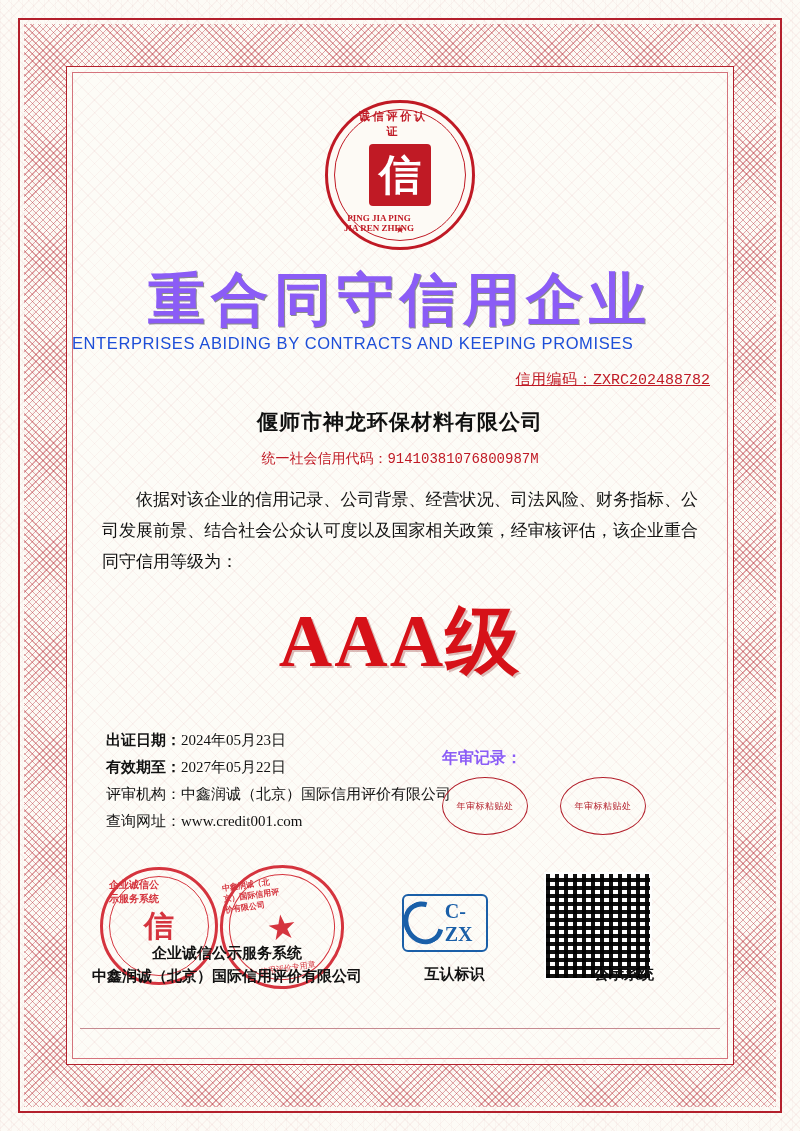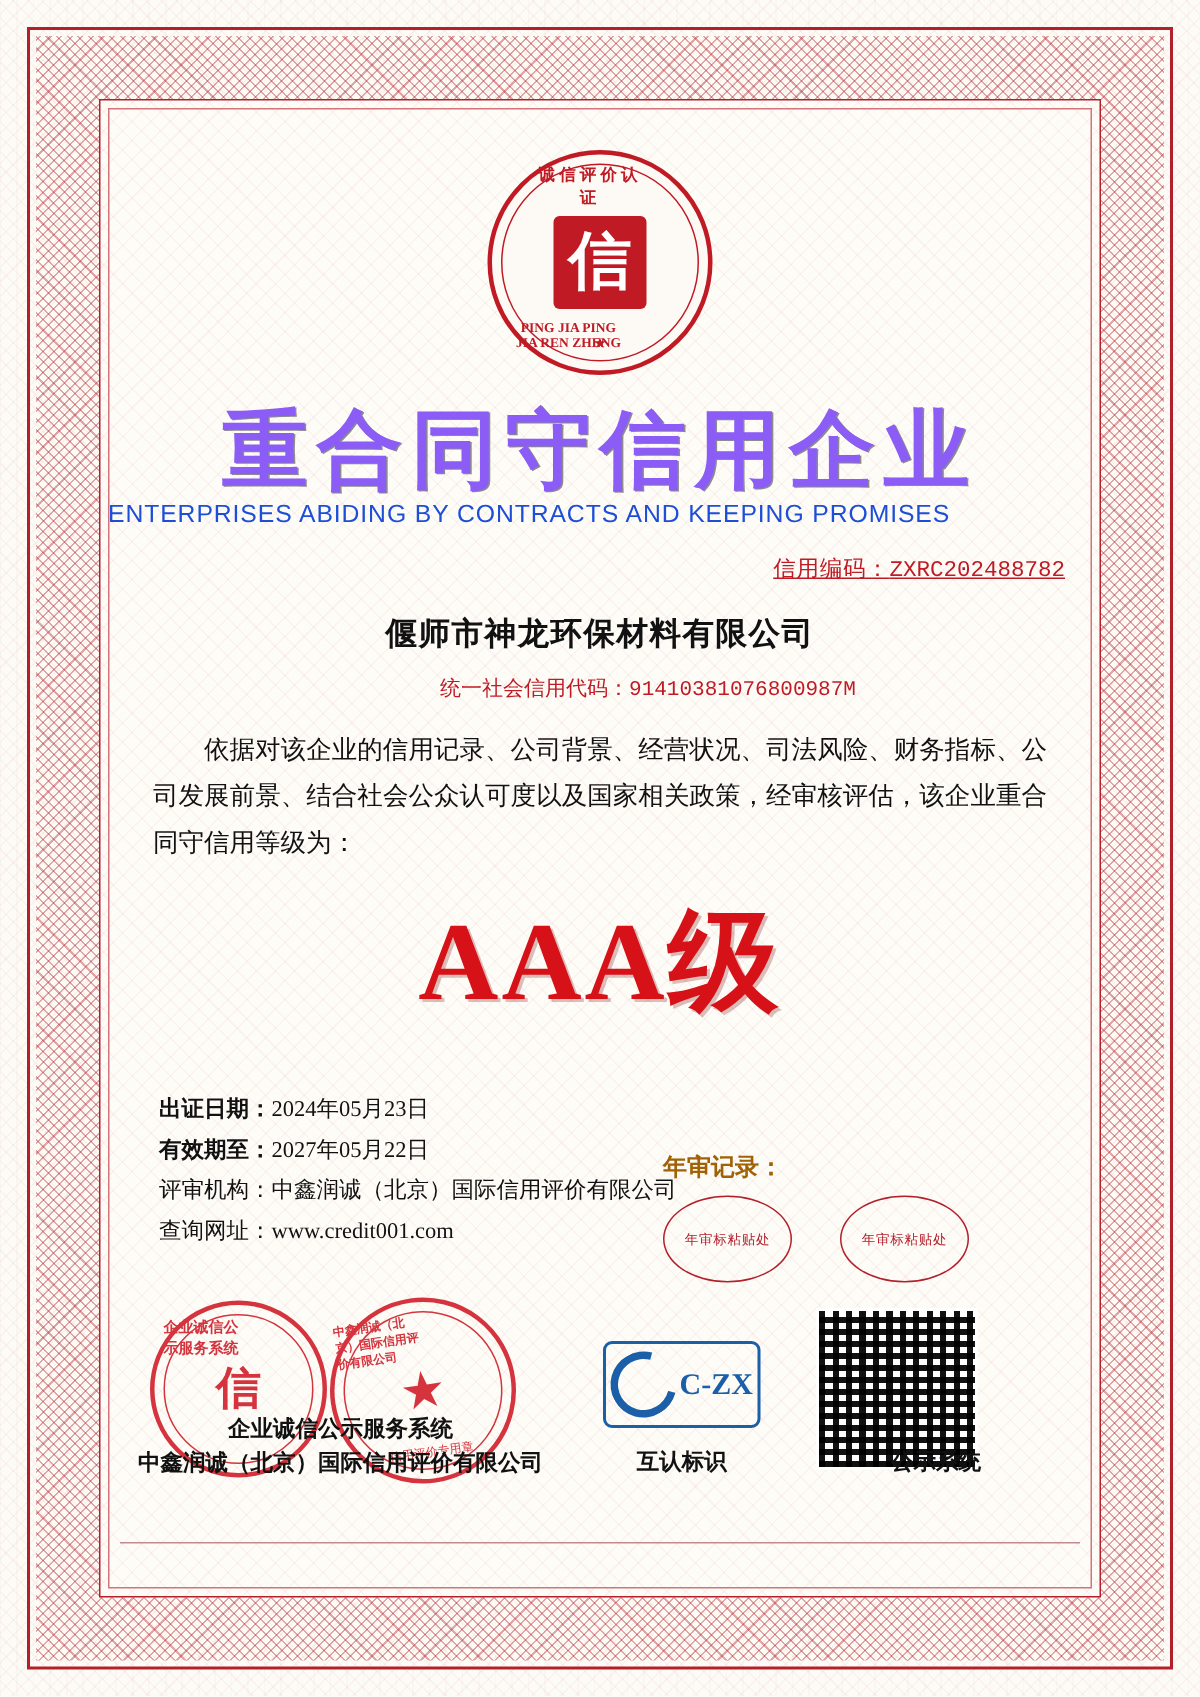--- a/index.html
+++ b/index.html
@@ -195,21 +195,20 @@
     font-family: "Liberation Serif", serif;
   }
   .usci {
     position: absolute;
     top: 378px;
     width: 100%;
     text-align: center;
     font-size: 14px;
     color: #c01a25;
     font-family: "Liberation Serif", serif;
-    margin-left: 32px;
   }
   .usci .mono {
     font-family: "Liberation Mono", monospace;
   }
 
   .body-text {
     position: absolute;
     top: 412px;
     left: 30px;
     right: 30px;
@@ -248,23 +247,22 @@
   .info-label { font-weight: bold; }
 
   .annual-block {
     position: absolute;
     top: 676px;
     left: 370px;
   }
   .annual-title {
     font-size: 16px;
     font-weight: bold;
-    color: #a16207;
-    font-family: "Liberation Serif", serif;
-    margin-top: 20px;
+    color: #8b5cf6;
+    font-family: "Liberation Serif", serif;
   }
   .annual-circles {
     margin-top: 8px;
     display: flex;
     gap: 32px;
   }
   .annual-circle {
     width: 84px;
     height: 56px;
     border: 1px solid #b3202c;
@@ -356,21 +354,21 @@
     color: #111;
     line-height: 23px;
     font-family: "Liberation Serif", serif;
   }
 
   
   .mutual-logo {
     position: absolute;
     top: 822px;
     left: 330px;
-    width: 105px;
+    width: 86px;
     height: 58px;
     border: 2px solid #1a5fa8;
     border-radius: 6px;
     box-sizing: border-box;
     display: flex;
     align-items: center;
     justify-content: center;
   }
   .mutual-logo .c-shape {
     width: 34px; height: 34px;

